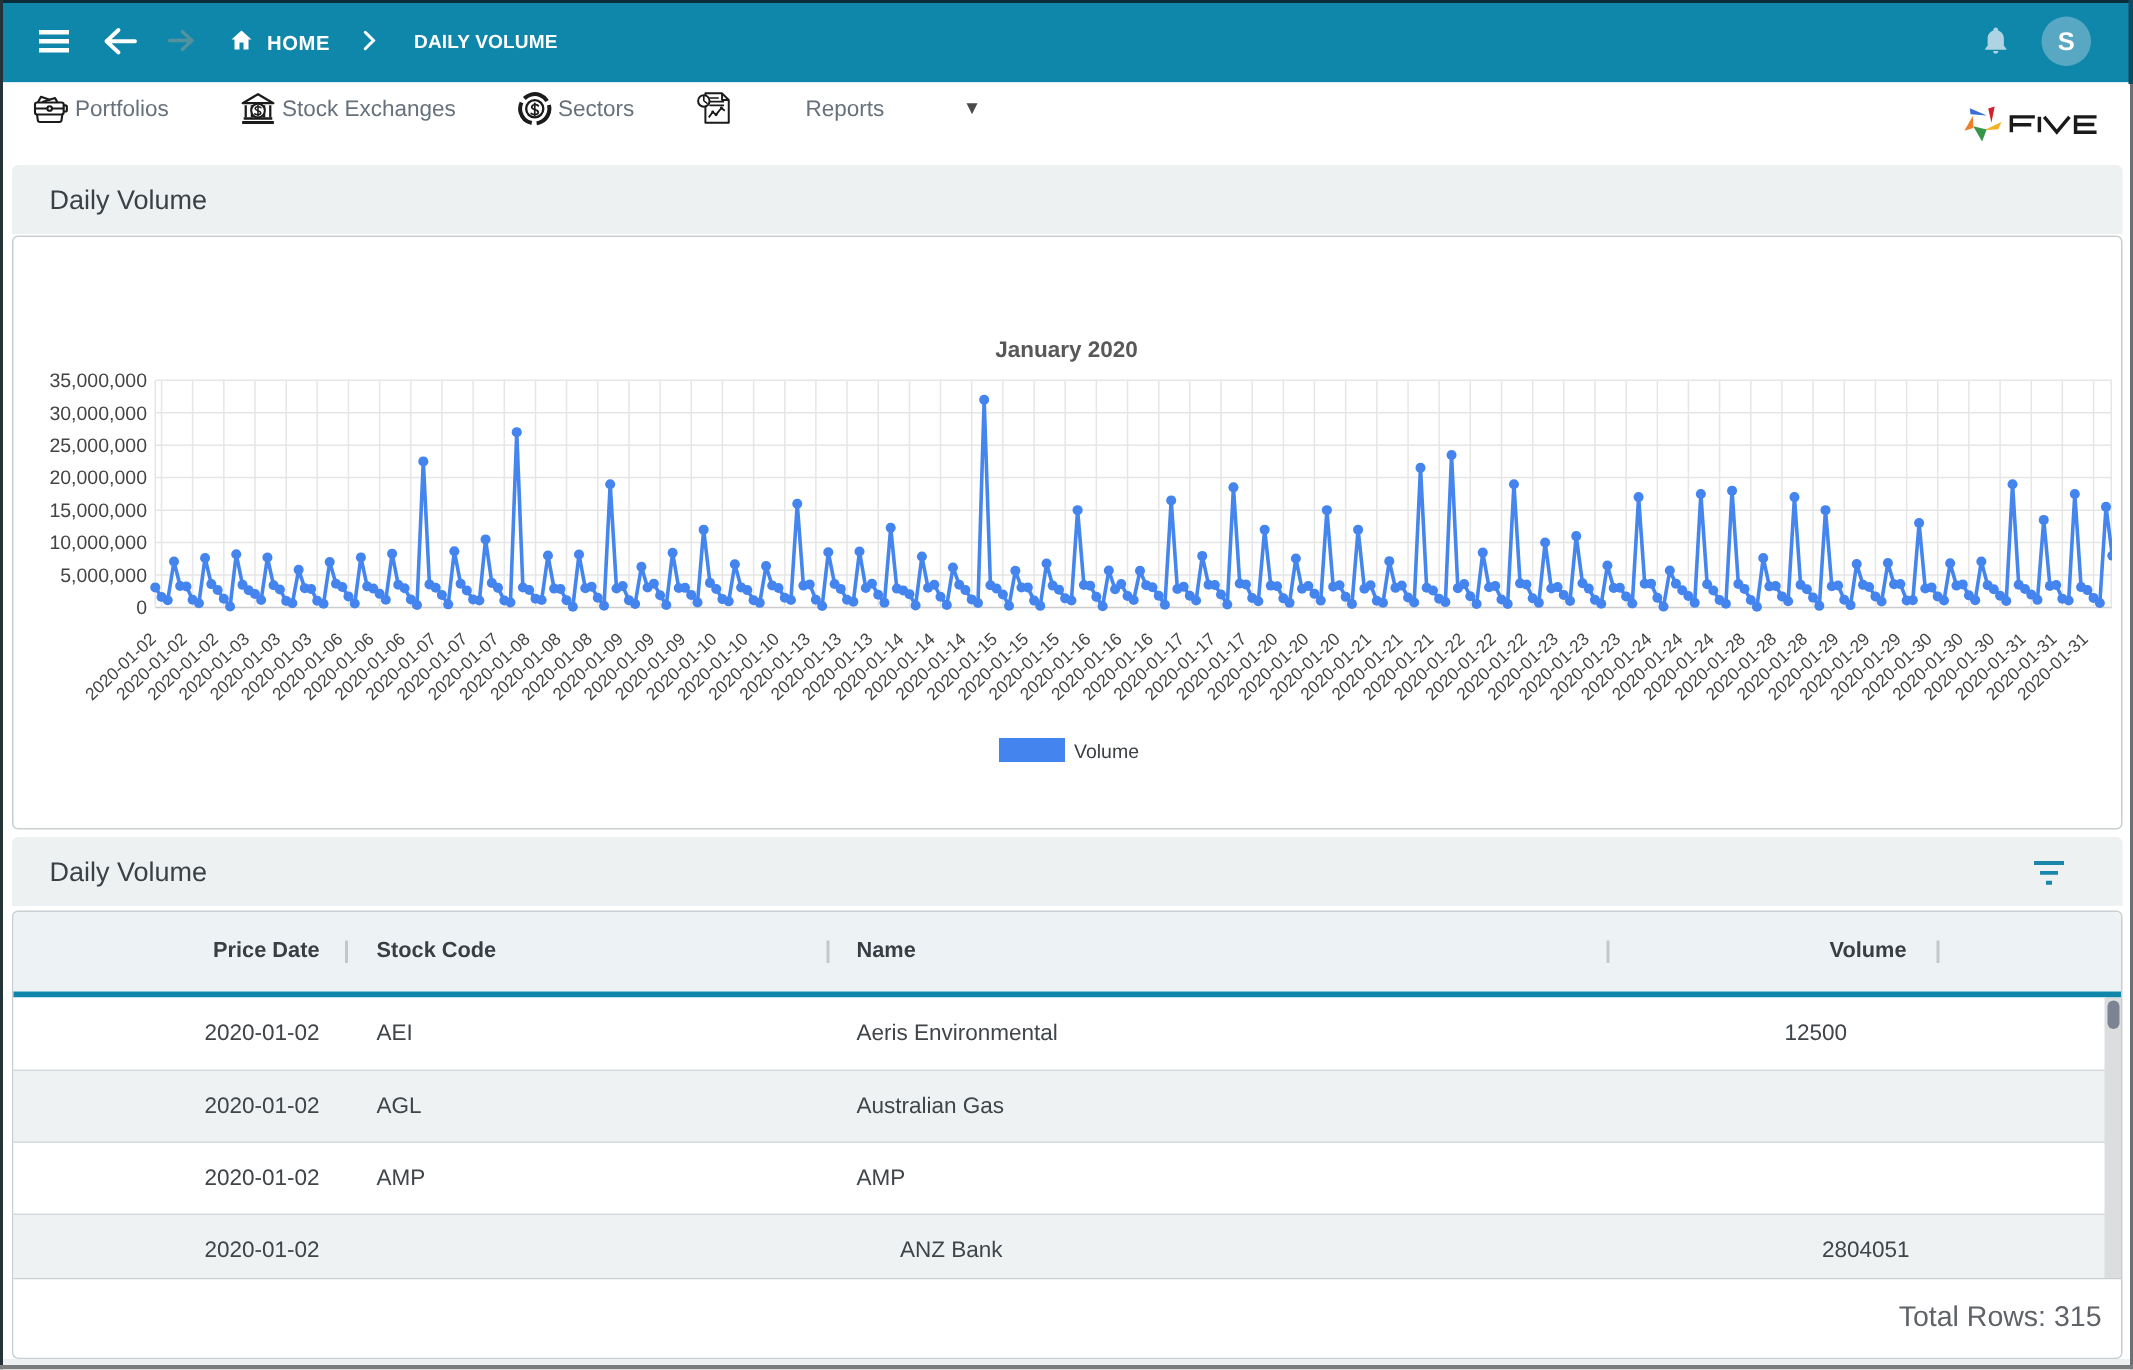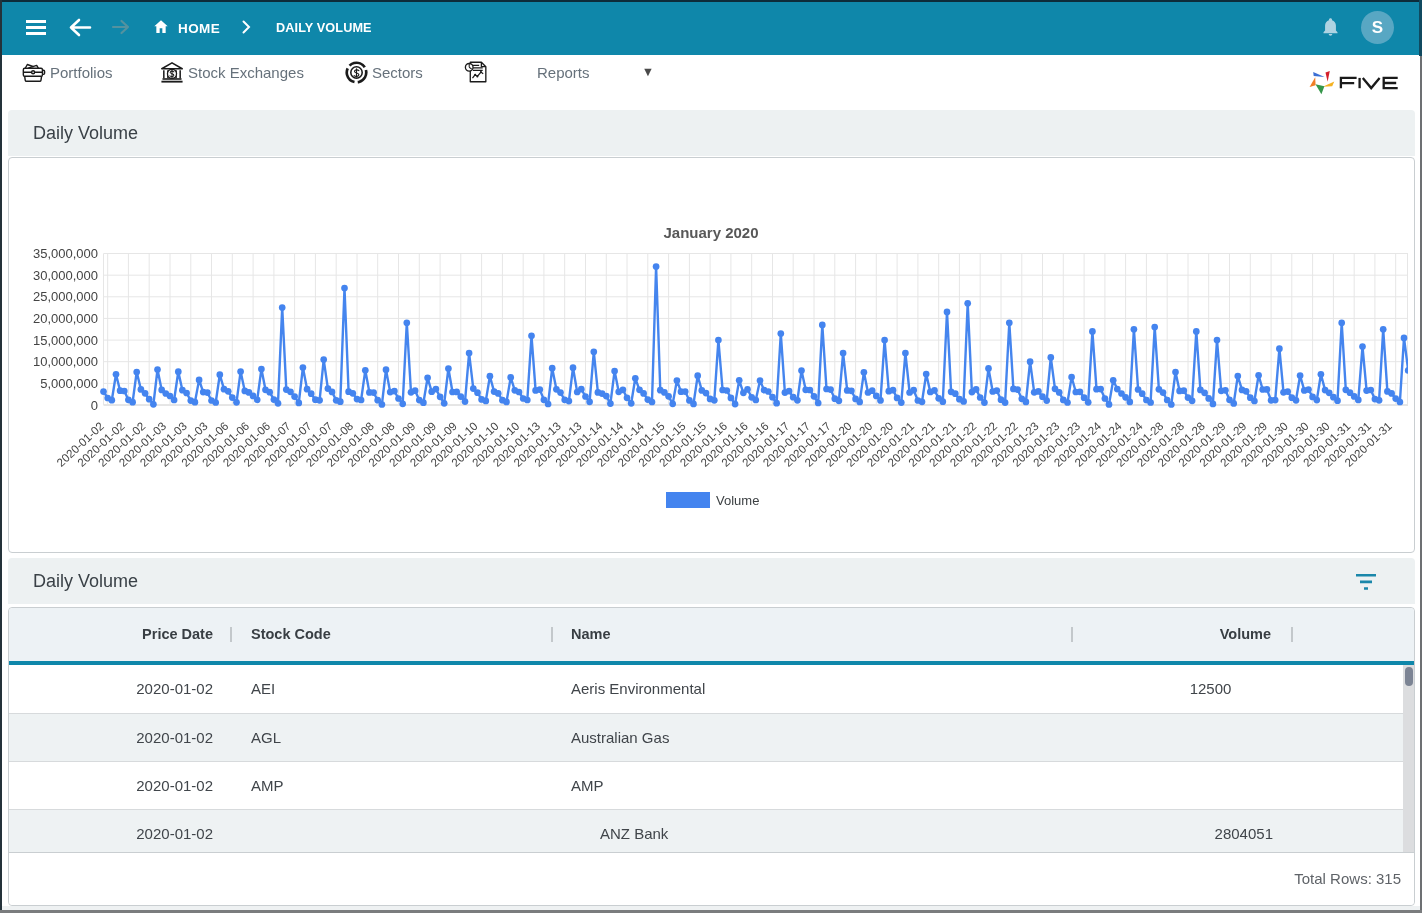--- a/index.html
+++ b/index.html
@@ -21,21 +21,21 @@
    color:#3a4147; font-size:18px; font-weight:500; line-height:46px; padding-left:25px; }
 .card { position:absolute; left:8px; width:1407px; background:#fff; border:1px solid #c9ced1; border-radius:4px; }
 .thead { position:absolute; left:0; top:0; width:100%; height:53px; background:#edf2f5; border-radius:4px 4px 0 0; }
 .thead .col { position:absolute; top:0; line-height:53px; font-size:14.5px; font-weight:700; color:#383e43; }
 .vsep { position:absolute; top:19px; width:1.5px; height:15px; background:#c3c8cb; }
 .tealline { position:absolute; left:0; top:53px; width:100%; height:3.5px; background:#0f87aa; }
 .row { position:absolute; left:0; width:1395px; height:48px; font-size:15px; color:#40454a; }
 .row div { position:absolute; top:0; line-height:47px; }
 .rsep { position:absolute; left:0; width:1395px; height:1px; background:#d7dadc; }
 .foot { position:absolute; left:0; top:244px; width:100%; height:53px; background:#fff; border-top:1px solid #c9ced1;
-  font-size:15px; color:#5f6368; text-align:right; line-height:52px; border-radius:0 0 4px 4px; }
+  font-size:19px; color:#5f6368; text-align:right; line-height:52px; border-radius:0 0 4px 4px; }
 .sbtrack { position:absolute; right:0; top:56.5px; width:11px; height:187.5px; background:#dcdddf; }
 .sbthumb { position:absolute; right:1.5px; top:59px; width:8px; height:19px; background:#7c8494; border-radius:4px; }
 </style></head><body>
 <div class="topbar"></div>
 <div class="sep-light"></div>
 
 <div class="ham">
     <div></div>
     <div></div>
     <div></div>

